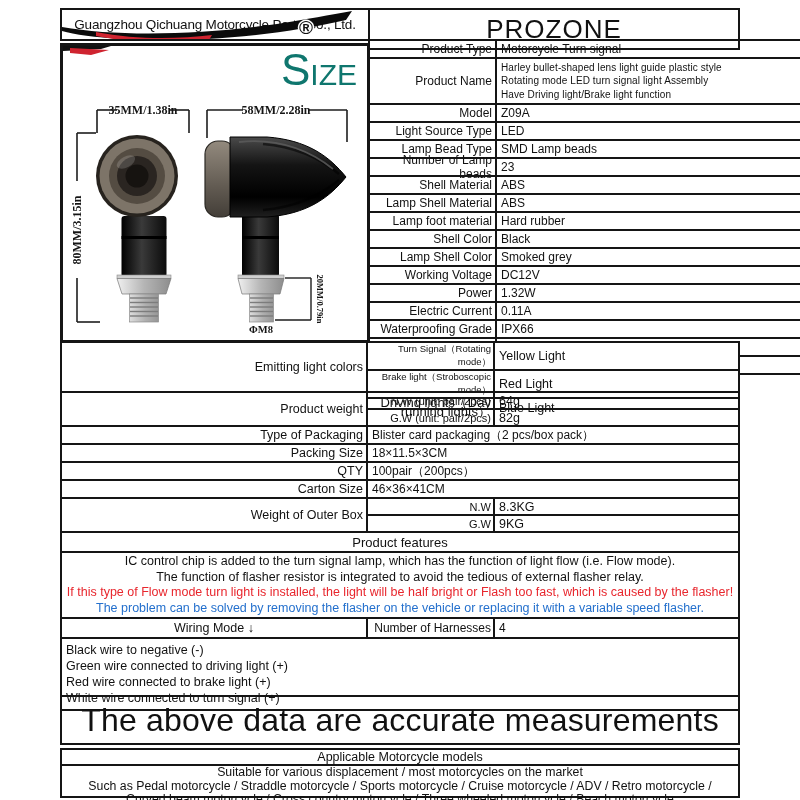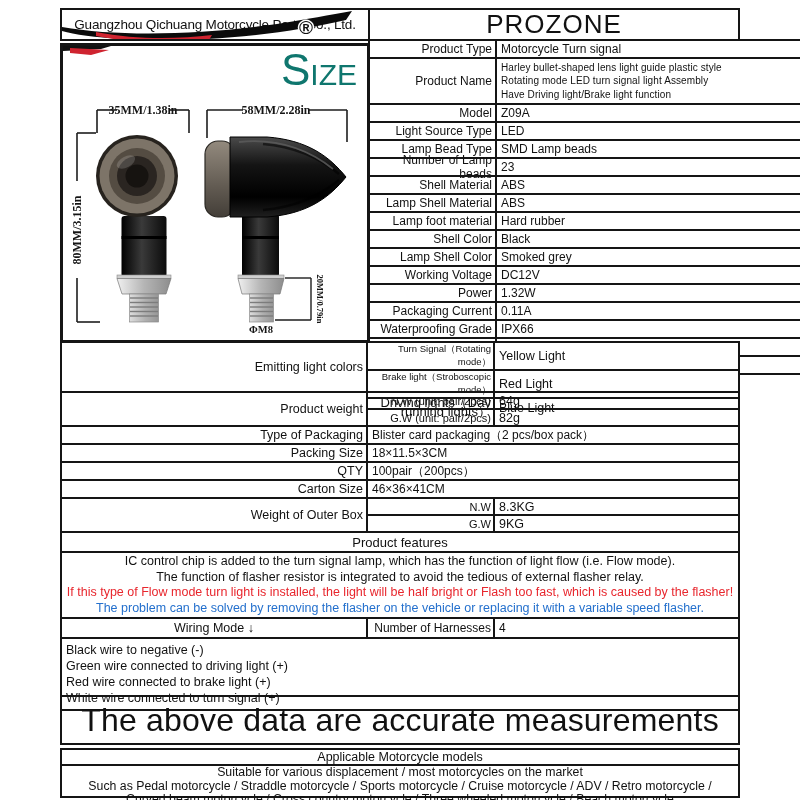--- a/index.html
+++ b/index.html
@@ -5,21 +5,21 @@
   html,body{margin:0;padding:0;background:#fff;}
   body{width:800px;height:800px;font-family:"Liberation Sans",sans-serif;color:#111;}
   #sheet{position:relative;width:800px;height:800px;background:#fff;overflow:hidden;}
   .abs{position:absolute;box-sizing:border-box;}
   .bordered{border:2px solid #151515;}
 
   
   #company-cell{left:60px;top:8px;width:310px;height:33px;display:flex;align-items:center;justify-content:center;overflow:hidden;}
   #company-name{font-size:13.5px;white-space:nowrap;letter-spacing:-0.2px;}
   #logo-svg{position:absolute;left:0;top:0;width:100%;height:100%;pointer-events:none;}
-  #prozone-cell{left:368px;top:8px;width:372px;height:33px;display:flex;align-items:center;justify-content:center;}
+  #prozone-cell{left:368px;top:8px;width:372px;height:42px;display:flex;align-items:center;justify-content:center;}
   #brand{font-size:26px;letter-spacing:1px;font-weight:500;}
 
   
   #size-panel{left:60px;top:43px;width:310px;height:300px;border:3px solid #151515;}
   #size-title{position:absolute;right:10px;top:2px;color:#0f766e;}
   #size-title .s1{font-size:44px;line-height:1;}
   #size-title .s2{font-size:30px;line-height:1;}
   #lamp-svg{position:absolute;left:0;top:0;width:304px;height:294px;}
 
   
@@ -248,21 +248,21 @@
       </div>
     <div class="row h16">
         <div class="lbl">Working Voltage</div>
         <div class="val">DC12V</div>
       </div>
     <div class="row h16">
         <div class="lbl">Power</div>
         <div class="val">1.32W</div>
       </div>
     <div class="row h16">
-        <div class="lbl">Packaging Current</div>
+        <div class="lbl">Electric Current</div>
         <div class="val">0.11A</div>
       </div>
     <div class="row h16">
         <div class="lbl">Waterproofing Grade</div>
         <div class="val">IPX66</div>
       </div>
     <div class="row h16">
         <div class="lbl">ΦScrew Diameter</div>
         <div class="val">M8（8MM）</div>
       </div>

